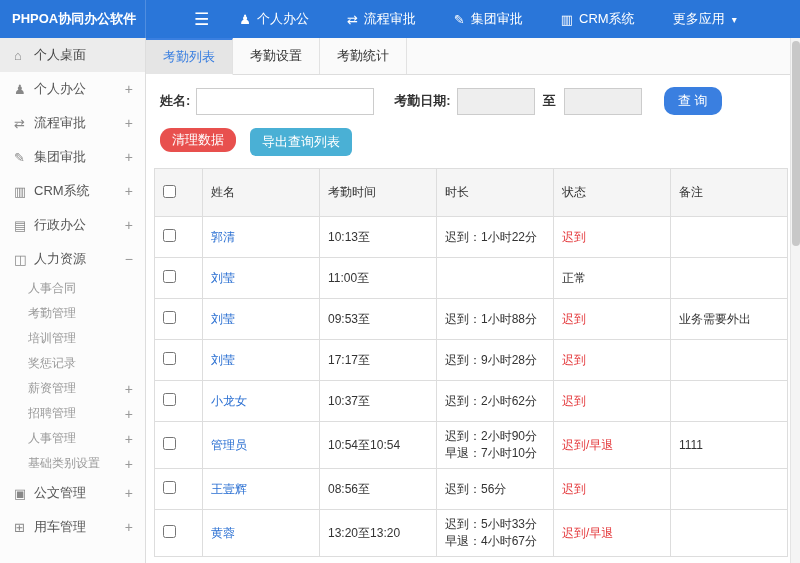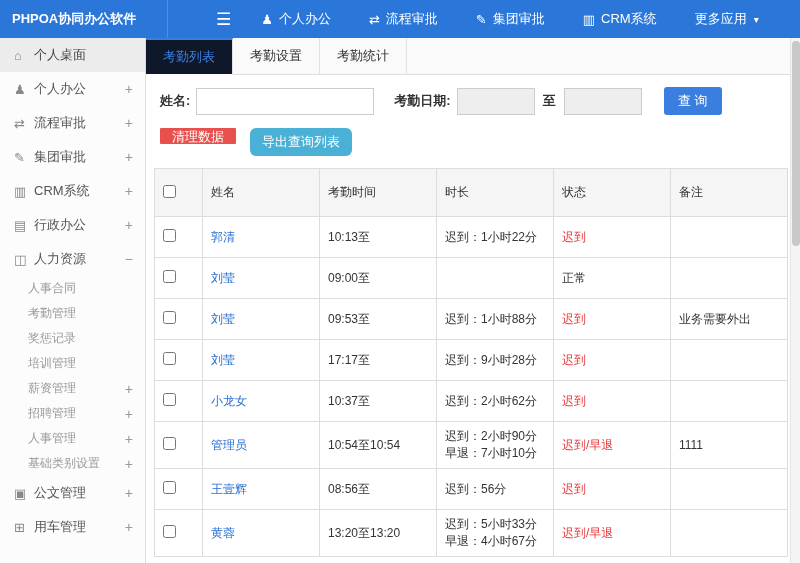--- a/index.html
+++ b/index.html
@@ -3,21 +3,21 @@
 <meta charset="utf-8">
 <style>
   * { margin:0; padding:0; box-sizing:border-box; }
   html,body { width:800px; height:563px; overflow:hidden; }
   body {
     font-family:"Liberation Sans","DejaVu Sans",sans-serif;
     font-size:13px; color:#333; background:#fff; position:relative;
   }
   
   .topbar { height:38px; background:var(--brand,#2a76d9); display:flex; align-items:center; color:#fff; }
-  .brand { width:168px; height:38px; display:flex; align-items:center; padding-left:12px;
+  .brand { width:146px; height:38px; display:flex; align-items:center; padding-left:12px;
            font-weight:bold; font-size:13px; flex:none; border-right:1px solid rgba(255,255,255,.18); }
   .hamburger { margin-left:48px; font-size:17px; cursor:pointer; line-height:1; }
   .topnav { display:flex; align-items:center; margin-left:30px; }
   .topnav-item { display:flex; align-items:center; gap:6px; color:#fff; cursor:pointer;
                  font-size:13px; text-decoration:none; margin-right:38px; white-space:nowrap; }
   .tn-icon { font-size:13px; line-height:1; }
   .tn-icon:empty { display:none; }
   .tn-caret { display:none; font-size:10px; margin-left:1px; }
   .tn-caret.show { display:inline; }
   
@@ -29,33 +29,33 @@
   .side-item.active { background:#ececec; color:#444; }
   .side-icon { width:20px; color:#888; font-size:13px; flex:none; line-height:1; }
   .side-label { flex:1; white-space:nowrap; overflow:hidden; }
   .side-toggle { color:#999; font-size:14px; line-height:1; }
   .side-item.sub { height:25px; padding-left:28px; font-size:12px; color:#999; }
   
   .content { flex:1; display:flex; flex-direction:column; background:#fff; min-width:0; padding-right:12px; }
   .tabbar { height:37px; background:#fafafa; border-bottom:1px solid #ddd; display:flex; flex:none; margin-right:-12px; }
   .tab { padding:0 17px; display:flex; align-items:center; font-size:13px; color:#333;
          cursor:pointer; border-right:1px solid #e2e2e2; }
-  .tab.active { background:#0f172a; color:var(--accent,#2a76d9); border-top:2px solid var(--accent,#2a76d9);
+  .tab.active { background:#e5e5e5; color:var(--accent,#2a76d9); border-top:2px solid var(--accent,#2a76d9);
                 margin-bottom:-1px; border-bottom:1px solid #fff; }
   .filterbar { display:flex; align-items:center; padding:12px 0 11px 14px; flex:none; }
   .flabel { font-size:13px; color:#333; margin-right:6px; white-space:nowrap;font-weight:bold; }
   .flabel.gap { margin-left:20px; }
   .name-input { width:178px; height:27px; border:1px solid #ccc; padding:0 6px; font-size:13px; }
   .date-input { width:78px; height:27px; border:1px solid #ccc; background:#eee; padding:0 6px; font-size:13px; }
   .to-label { margin:0 8px; }
   .btn-search { margin-left:22px; width:58px; height:28px; background:var(--accent,#3a7fe0); color:#fff;
-                border:none; border-radius:3px; font-size:13px; cursor:pointer; }
+                border:none; border-radius:10px; font-size:13px; cursor:pointer; }
   .actions { display:flex; gap:14px; padding:2px 0 12px 14px; flex:none; }
-  .btn-danger { background:var(--danger,#e8504e); color:#fff; border:none; border-radius:1px;
-                height:16px; padding:0 12px; font-size:13px; cursor:pointer; }
+  .btn-danger { background:var(--danger,#e8504e); color:#fff; border:none; border-radius:11px;
+                height:24px; padding:0 12px; font-size:13px; cursor:pointer; }
   .btn-export { background:var(--export,#4ab0d5); color:#fff; border:none; border-radius:6px;
                 height:28px; padding:0 12px; font-size:13px; cursor:pointer; }
   
   .table-wrap { padding-left:8px; overflow:hidden; }
   .grid { border-collapse:collapse; width:100%; table-layout:fixed; }
   .grid th, .grid td { border:1px solid #ddd; font-size:12px; text-align:left; padding:6px 8px; vertical-align:middle; }
   .grid thead th { background:#f5f5f5; height:48px; font-weight:normal; color:#333; padding:4px 8px; }
   .grid td { height:41px; }
   .col-check { width:48px; text-align:center; }
   .col-name { width:92px; }
@@ -163,27 +163,27 @@
         </div>
 
         <div class="side-item sub">
 
           <span class="side-label">考勤管理</span>
           <span class="side-toggle"></span>
         </div>
 
         <div class="side-item sub">
 
+          <span class="side-label">培训管理</span>
+          <span class="side-toggle"></span>
+        </div>
+
+        <div class="side-item sub">
+
           <span class="side-label">奖惩记录</span>
-          <span class="side-toggle"></span>
-        </div>
-
-        <div class="side-item sub">
-
-          <span class="side-label">培训管理</span>
           <span class="side-toggle"></span>
         </div>
 
         <div class="side-item sub">
 
           <span class="side-label">薪资管理</span>
           <span class="side-toggle">+</span>
         </div>
 
         <div class="side-item sub">
@@ -284,21 +284,21 @@
               </tr>
 
 
               <tr>
                 <td class="col-check">
                   <input type="checkbox" style="">
                 </td>
                 <td class="col-name">
                   <a class="name-link">刘莹</a>
                 </td>
-                <td class="col-time">09:00至</td>
+                <td class="col-time">11:00至</td>
                 <td class="col-dur"></td>
                 <td class="col-status">正常</td>
                 <td class="col-note"></td>
               </tr>
 
               <tr>
                 <td class="col-check">
                   <input type="checkbox" style="">
                 </td>
                 <td class="col-name">

